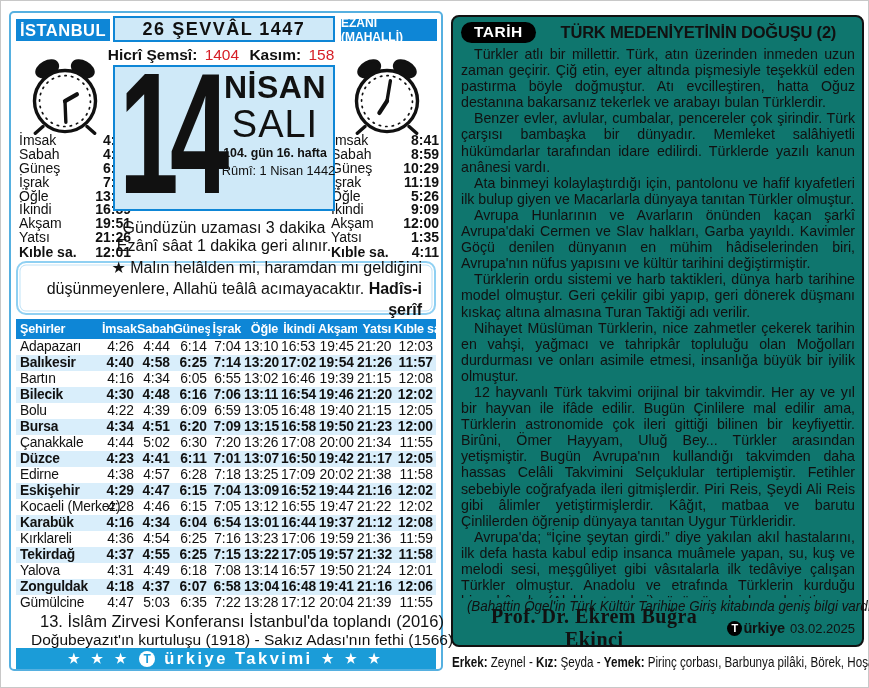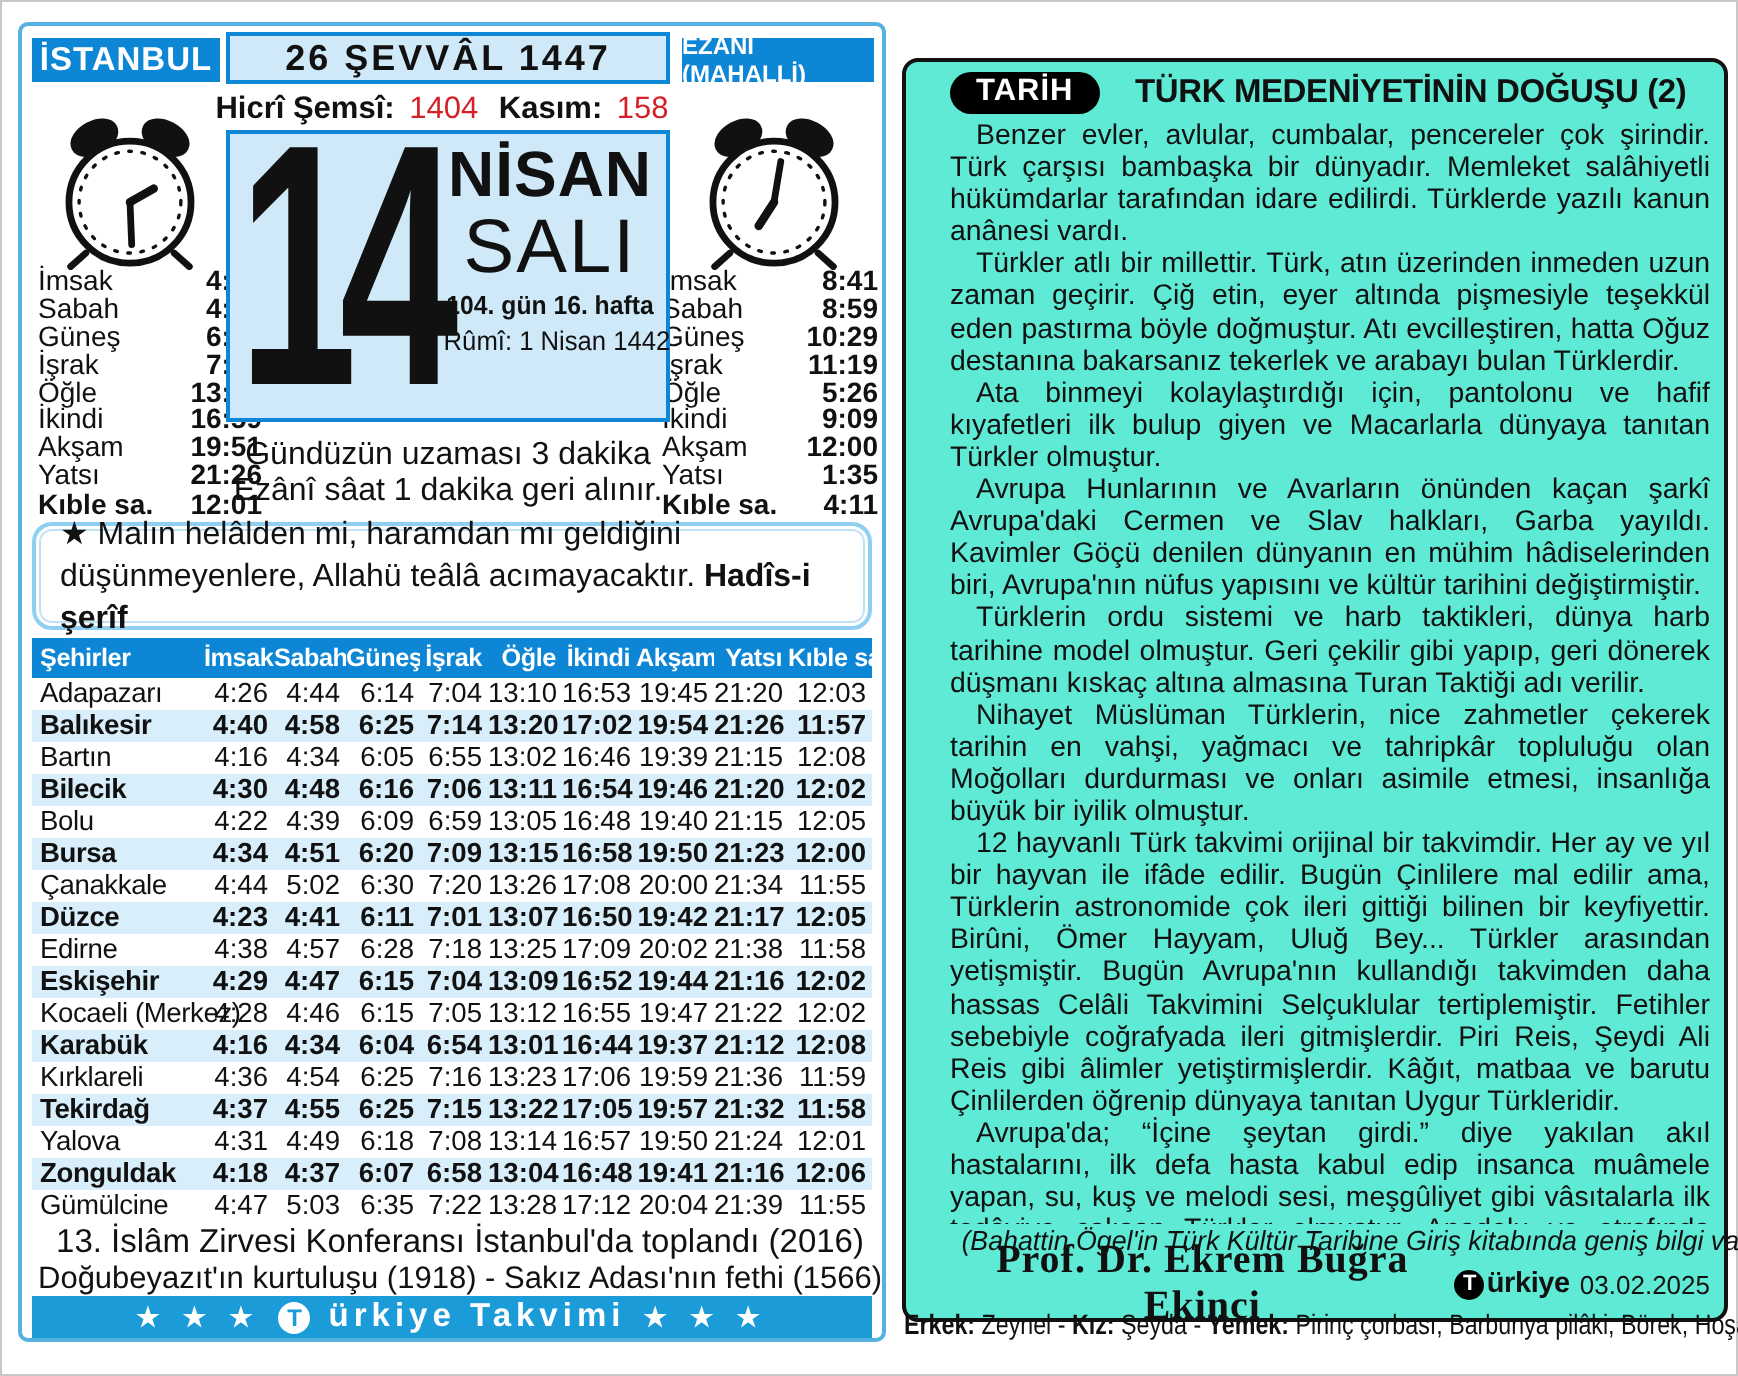--- a/index.html
+++ b/index.html
@@ -53,52 +53,52 @@
   .db-meta1{font-size:13px;font-weight:bold;line-height:18px;white-space:nowrap;
       transform:scaleX(.95);transform-origin:center;}
   .db-meta2{font-size:13.5px;line-height:17px;white-space:nowrap;
       transform:scaleX(.95);transform-origin:center;}
   .notes{position:absolute;left:96px;top:206px;width:234px;text-align:center;
       font-size:16px;line-height:18px;white-space:nowrap;}
 
   .hadith{position:absolute;left:5px;top:248px;width:420px;height:54px;
       border:2px solid var(--hadith_border);border-radius:10px;
       box-shadow:inset 0 0 0 1.5px #fff, inset 0 0 0 2.5px #bfe2f6;
-      display:flex;align-items:center;justify-content:center;text-align:left;
+      display:flex;align-items:center;justify-content:center;text-align:right;
       font-size:16px;line-height:21px;padding:2px 12px;}
   .hadith .src{font-weight:bold;}
 
   .ptable{position:absolute;left:5px;top:306px;width:420px;border-collapse:collapse;
       table-layout:fixed;}
   .ptable th{background:var(--accent_blue);color:#fff;font-weight:bold;
       font-size:12.6px;height:20px;letter-spacing:-.2px;text-align:right;
       padding:0 3px 0 0;overflow:hidden;white-space:nowrap;}
   .ptable th.city{text-align:left;padding-left:4px;}
   .ptable td{font-size:13.8px;height:16px;line-height:16px;text-align:right;
       padding:0 3px 0 0;white-space:nowrap;overflow:visible;}
   .ptable td.city{text-align:left;padding-left:4px;letter-spacing:-.2px;}
   .ptable tbody tr:nth-child(even){background:var(--row_blue);font-weight:bold;}
 
-  .events{position:absolute;left:8px;top:600px;width:422px;text-align:center;}
+  .events{position:absolute;left:20px;top:600px;width:422px;text-align:center;}
   .events .ev1{font-size:16.5px;line-height:17.5px;white-space:nowrap;}
   .events .ev2{font-size:15.5px;line-height:17px;white-space:nowrap;}
 
   .brand-band{position:absolute;left:5px;top:635px;width:420px;height:21px;
       background:var(--band_blue);color:#fff;display:flex;align-items:center;
       justify-content:center;gap:9px;font-weight:bold;}
   .brand-band .stars{font-size:13px;letter-spacing:4px;}
   .brand-logo{width:16px;height:16px;border-radius:50%;background:#fff;
       color:var(--band_blue);font-size:12px;font-weight:bold;display:inline-flex;
       align-items:center;justify-content:center;}
   .brand-text{font-size:16.5px;letter-spacing:2.5px;}
 
   
-  .right-panel{position:absolute;left:450px;top:28px;width:413px;height:632px;
-      border:2.5px solid #111;border-radius:8px;padding:3px 7px 4px 22px;
-      display:flex;flex-direction:column;background:#5eead4;}
+  .right-panel{position:absolute;left:450px;top:14px;width:413px;height:632px;
+      border:2.5px solid #111;border-radius:8px;padding:3px 7px 4px 8px;
+      display:flex;flex-direction:column;background:#0f766e;}
   .art-header{display:flex;align-items:center;gap:6px;height:24px;flex:0 0 auto;}
   .tag-pill{background:#000;color:#fff;font-weight:bold;font-size:15.5px;
       border-radius:13px;padding:1px 13px 2px 13px;letter-spacing:.5px;}
   .art-title{flex:1;text-align:center;font-weight:bold;font-size:16.5px;
       letter-spacing:-.2px;white-space:nowrap;}
   .article-body{flex:1 1 auto;overflow:hidden;margin-top:2px;}
   .article-body p{font-size:14.2px;line-height:16.1px;text-align:justify;
       text-indent:13px;}
   .art-note{flex:0 0 auto;font-size:13.8px;font-style:italic;text-align:center;
       white-space:nowrap;transform:scaleX(.97);transform-origin:center;line-height:17px;}
@@ -541,23 +541,23 @@
       <span class="stars">★ ★ ★</span>
     </div>
   </div>
 
   <div class="right-panel">
     <div class="art-header">
       <span class="tag-pill">TARİH</span>
       <span class="art-title">TÜRK MEDENİYETİNİN DOĞUŞU (2)</span>
     </div>
     <div class="article-body">
+  <p>Türkler atlı bir millettir. Türk, atın üzerinden inmeden uzun zaman geçirir. Çiğ etin, eyer altında pişmesiyle teşekkül eden pastırma böyle doğmuştur. Atı evcilleştiren, hatta Oğuz destanına bakarsanız tekerlek ve arabayı bulan Türklerdir.</p>
+
   <p>Benzer evler, avlular, cumbalar, pencereler çok şirindir. Türk çarşısı bambaşka bir dünyadır. Memleket salâhiyetli hükümdarlar tarafından idare edilirdi. Türklerde yazılı kanun anânesi vardı.</p>
-
-  <p>Türkler atlı bir millettir. Türk, atın üzerinden inmeden uzun zaman geçirir. Çiğ etin, eyer altında pişmesiyle teşekkül eden pastırma böyle doğmuştur. Atı evcilleştiren, hatta Oğuz destanına bakarsanız tekerlek ve arabayı bulan Türklerdir.</p>
 
   <p>Ata binmeyi kolaylaştırdığı için, pantolonu ve hafif kıyafetleri ilk bulup giyen ve Macarlarla dünyaya tanıtan Türkler olmuştur.</p>
 
   <p>Avrupa Hunlarının ve Avarların önünden kaçan şarkî Avrupa'daki Cermen ve Slav halkları, Garba yayıldı. Kavimler Göçü denilen dünyanın en mühim hâdiselerinden biri, Avrupa'nın nüfus yapısını ve kültür tarihini değiştirmiştir.</p>
 
   <p>Türklerin ordu sistemi ve harb taktikleri, dünya harb tarihine model olmuştur. Geri çekilir gibi yapıp, geri dönerek düşmanı kıskaç altına almasına Turan Taktiği adı verilir.</p>
 
   <p>Nihayet Müslüman Türklerin, nice zahmetler çekerek tarihin en vahşi, yağmacı ve tahripkâr topluluğu olan Moğolları durdurması ve onları asimile etmesi, insanlığa büyük bir iyilik olmuştur.</p>
 
   <p>12 hayvanlı Türk takvimi orijinal bir takvimdir. Her ay ve yıl bir hayvan ile ifâde edilir. Bugün Çinlilere mal edilir ama, Türklerin astronomide çok ileri gittiği bilinen bir keyfiyettir. Birûni, Ömer Hayyam, Uluğ Bey... Türkler arasından yetişmiştir. Bugün Avrupa'nın kullandığı takvimden daha hassas Celâli Takvimini Selçuklular tertiplemiştir. Fetihler sebebiyle coğrafyada ileri gitmişlerdir. Piri Reis, Şeydi Ali Reis gibi âlimler yetiştirmişlerdir. Kâğıt, matbaa ve barutu Çinlilerden öğrenip dünyaya tanıtan Uygur Türkleridir.</p>

